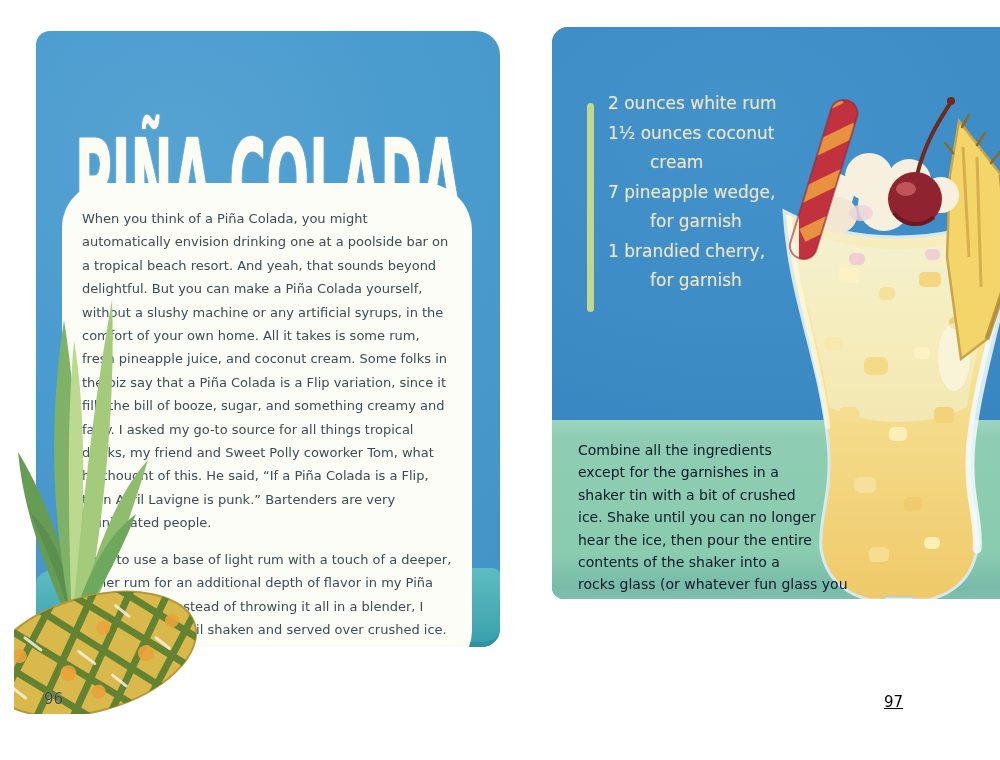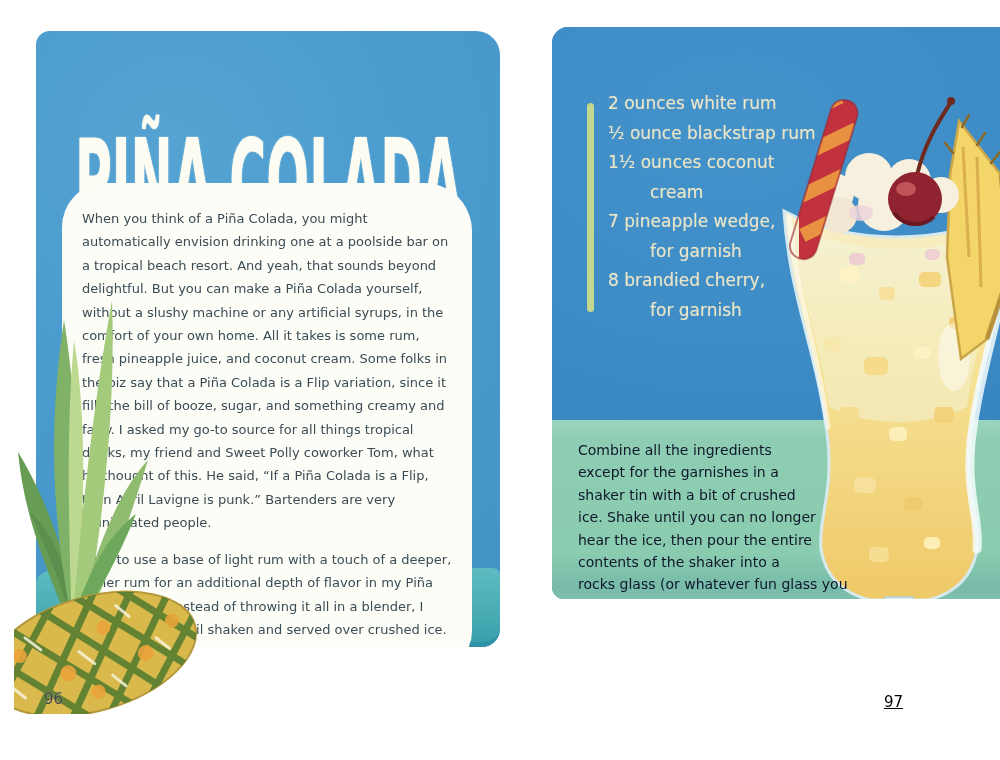--- a/index.html
+++ b/index.html
@@ -238,26 +238,25 @@
         <circle cx="180" cy="568" r="23" fill="url(#ball)" stroke="#b3d2da" stroke-width="1.5"></circle>
         <ellipse cx="180" cy="614" rx="86" ry="21" fill="#ecf4f5" stroke="#b9d6dc" stroke-width="2"></ellipse>
         <ellipse cx="150" cy="610" rx="30" ry="8" fill="#f0d27c" opacity="0.6"></ellipse>
         <path d="M110,612 A80 16 0 0 1 250 610" fill="none" stroke="#ffffff" stroke-width="4" opacity="0.8"></path>
       </g>
     </svg>
 
     <div class="accent-bar"></div>
     <ul class="ingredients">
       <li>2 ounces white rum</li>
-      <li>½ ounce blackstrap rum</li>
       <li>1½ ounces coconut
 cream</li>
       <li>7 pineapple wedge,
 for garnish</li>
-      <li>8 brandied cherry,
+      <li>1 brandied cherry,
 for garnish</li>
     </ul>
 
     <p class="instructions">Combine all the ingredients except for the garnishes in a shaker tin with a bit of crushed ice. Shake until you can no longer hear the ice, then pour the entire contents of the shaker into a rocks glass (or whatever fun glass you want). Fill with additional crushed ice, garnish with the pineapple wedge, the cherry, and a paper umbrella (if you’re feeling especially beachy), and serve.</p>
   </div>
 
   <span class="page-number pn-right">97</span>
 </div>
 
 </body></html>

